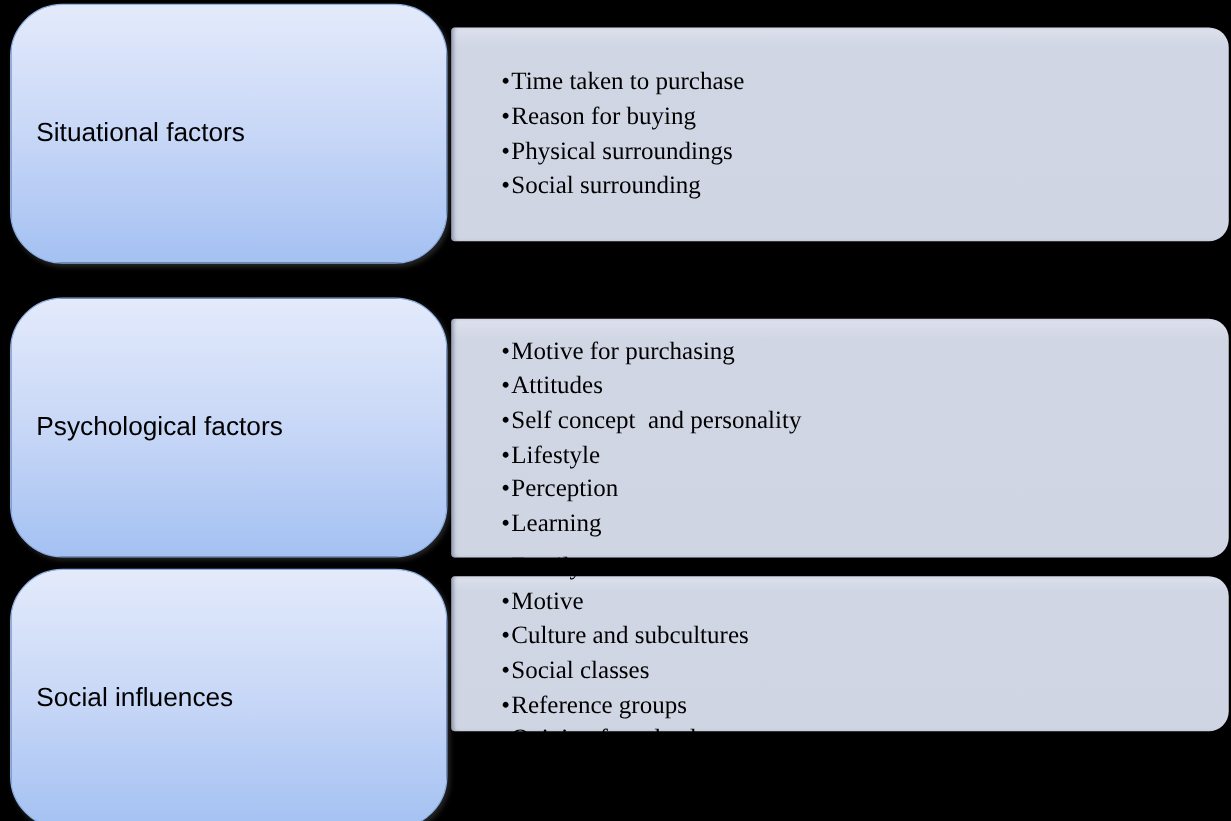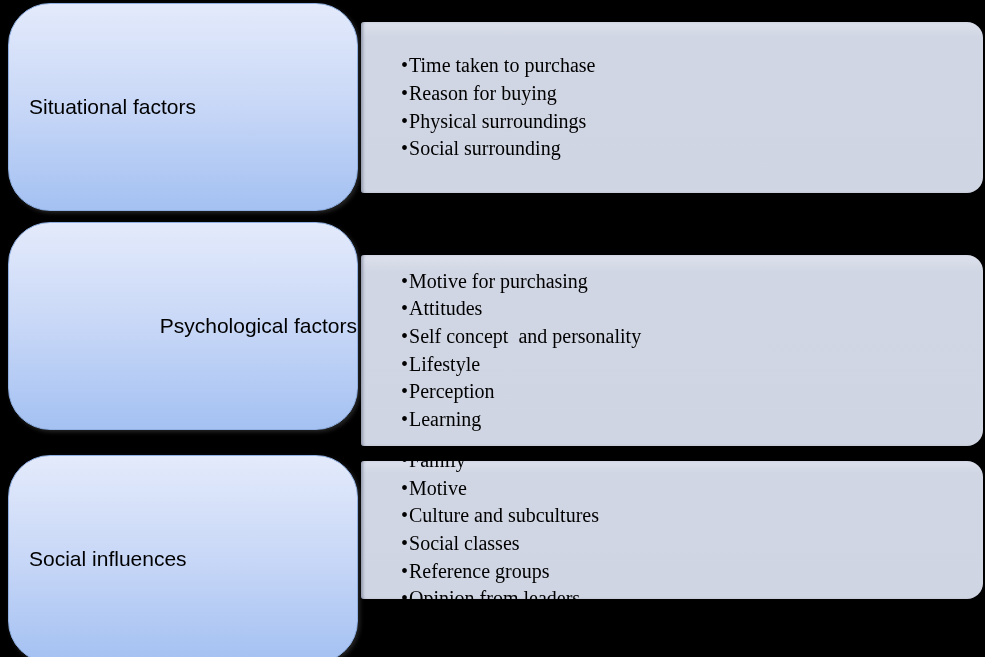--- a/index.html
+++ b/index.html
@@ -25,41 +25,41 @@
     border-radius: 42px;
     background: linear-gradient(180deg, #e3eafb 0%, #c9d8f7 48%, #a4c1f2 100%);
     border: 1px solid #8fafe2;
     box-shadow: 2px 2px 4px rgba(70,70,70,0.55);
     display: flex;
     align-items: center;
     padding-left: 20px;
     font-size: 21px;
   }
   .blue-box-1 { top: 3px; }
-  .blue-box-2 { top: 222px; justify-content: flex-end; }
+  .blue-box-2 { top: 238px; }
   .blue-box-3 { top: 455px; }
 
   .gray-box {
     position: absolute;
     left: 361px;
     width: 622px;
     box-sizing: border-box;
     border-radius: 3px 16px 16px 3px;
     background: linear-gradient(180deg, #dde1ed 0%, #d1d6e4 9%, #cfd5e3 100%);
     box-shadow: inset 3px 0 3px -1px rgba(70,80,105,0.45);
     display: flex;
     flex-direction: column;
     justify-content: center;
     padding-left: 40px;
     font-size: 20px;
     line-height: 27.6px;
   }
   .gray-box-1 { top: 22px;  height: 171px; }
   .gray-box-2 { top: 242px; height: 191px; margin-top: 13px; }
-  .gray-box-3 { top: 461px; height: 138px; }
+  .gray-box-3 { top: 461px; height: 124px; }
 
   .li { display: block; font-family: Liberation Serif, serif; }
   .bullet { margin-right: 1px; }
   .li-text { white-space: pre-wrap; }
 </style>
 </head>
 <body>
 
 <div class="canvas">
 

